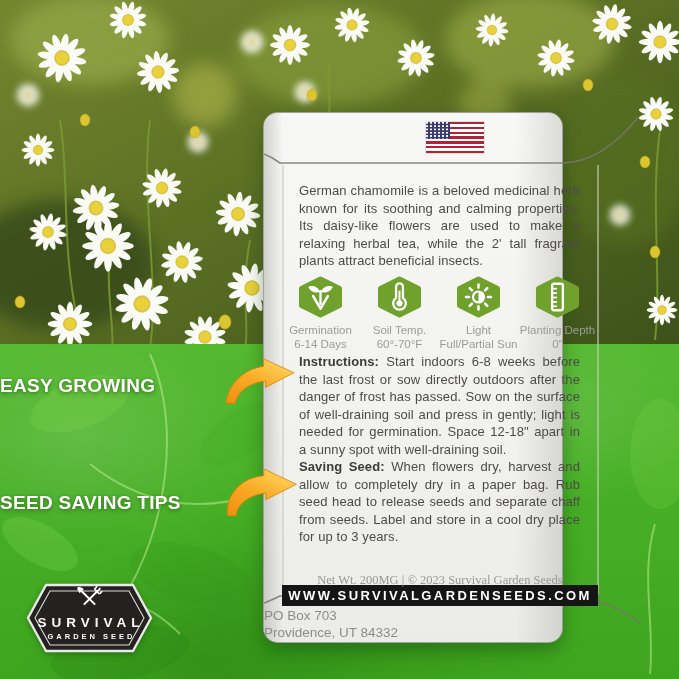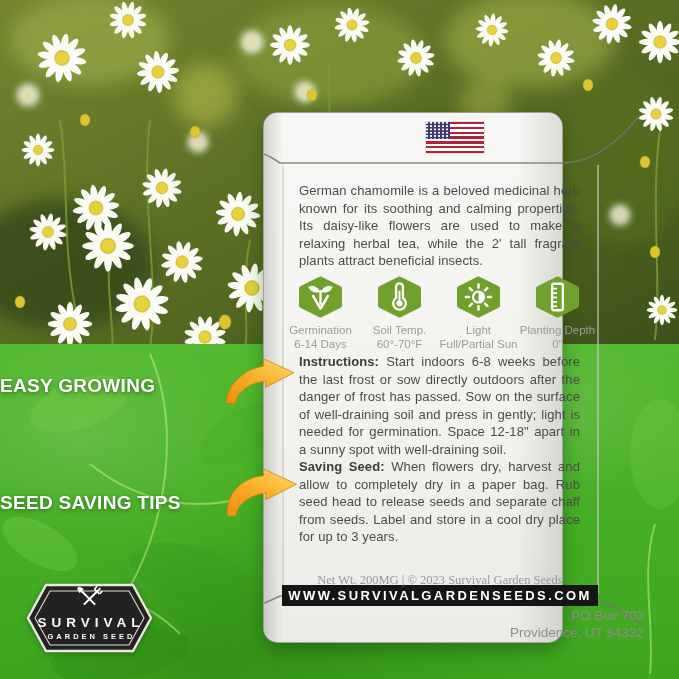--- a/index.html
+++ b/index.html
@@ -39,21 +39,21 @@
   #instructions{left:35px;top:240px;width:281px;}
   #saving-seed{left:35px;top:345px;width:281px;}
   .stats{position:absolute;left:17px;top:163px;width:316px;display:flex;justify-content:center;}
   .stat{width:79px;display:flex;flex-direction:column;align-items:center;}
   .stat svg.hex{width:45px;height:42px;margin-bottom:6px;}
   .stat-l1,.stat-l2{font-size:11.5px;line-height:13.5px;color:#9b9b97;white-space:nowrap;}
   #website-bar{position:absolute;left:18px;top:436px;width:316px;height:21px;background:#151515;
     color:#fff;font-weight:bold;font-size:13px;line-height:21px;text-align:center;letter-spacing:2.4px;margin-top:36px;}
   #net-weight{position:absolute;left:18px;top:460px;width:316px;text-align:center;
     color:#999995;font-size:12.5px;font-family:Liberation Serif, serif;}
-  #address{position:absolute;left:0;top:494px;width:380px;text-align:right;
+  #address{position:absolute;left:0;top:494px;width:380px;text-align:left;
     color:#8e8c89;font-size:13.5px;line-height:17px;}
   
   .headline{position:absolute;left:0;width:218px;text-align:left;color:#ffffff;font-weight:bold;
     font-size:19px;line-height:21.5px;letter-spacing:.3px;
     text-shadow:0 2px 4px rgba(25,80,8,.5),0 0 2px rgba(25,80,8,.35);}
   #easy-growing{top:375px;}
   #seed-saving{top:492px;}
   .arrow{position:absolute;width:78px;}
   #arrow-1{left:221px;top:358px;height:46px;}
   #arrow-2{left:221px;top:468px;height:48px;}

